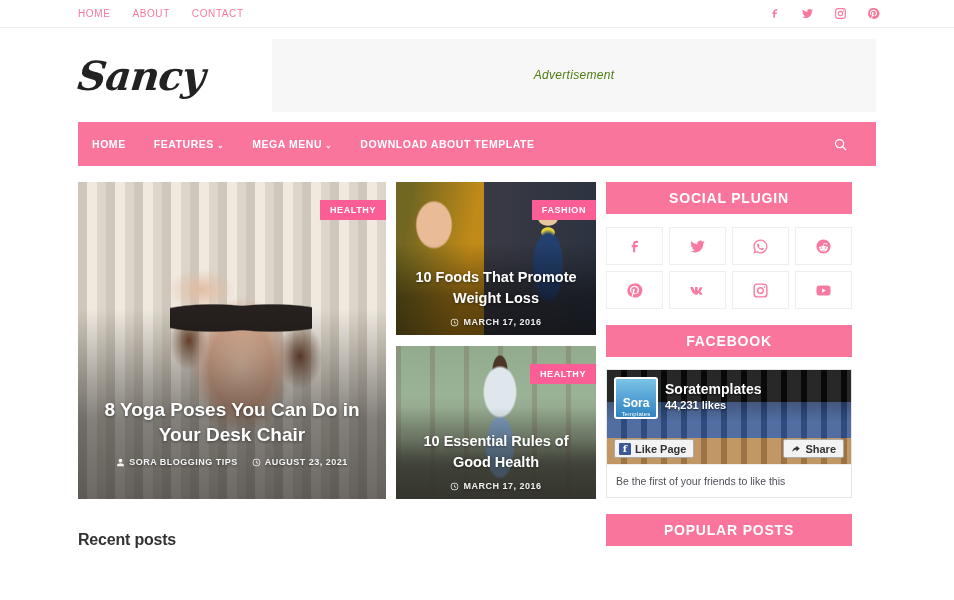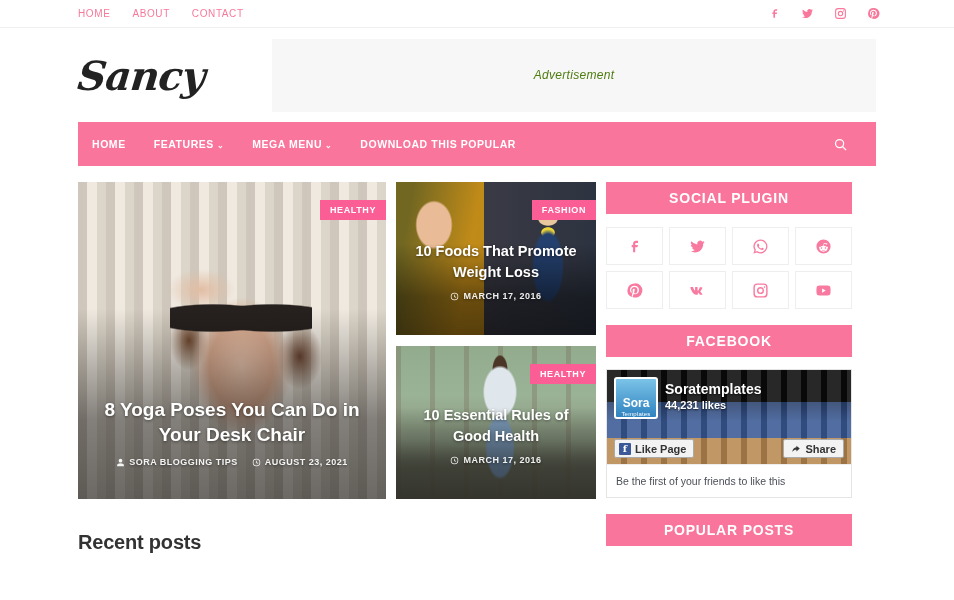--- a/index.html
+++ b/index.html
@@ -101,21 +101,21 @@
   }
   .card-meta span { display: inline-flex; align-items: center; gap: 4px; }
   .card-meta svg { width: 9px; height: 9px; fill: #fff; }
 
   
   .card-big { width: 308px; height: 317px; }
   .card-big .card-body { bottom: 32px; }
   
   .card-sm { width: 200px; height: 153px; }
   .card-sm:first-child { margin-bottom: 11px; }
-  .card-sm .card-body { bottom: 34px; }
+  .card-sm .card-body { bottom: 8px; }
 
   
   .ph { position: absolute; inset: 0; }
   .ph1 {
     background:
       radial-gradient(ellipse 70px 95px at 53% 58%, #e8c4ad 0%, #d8a98e 45%, rgba(216,169,142,0) 72%),
       radial-gradient(ellipse 48px 30px at 40% 34%, #e2bda4 0%, rgba(226,189,164,0) 70%),
       radial-gradient(ellipse 30px 44px at 72% 55%, #6a4430 0%, rgba(106,68,48,0) 75%),
       radial-gradient(ellipse 26px 40px at 36% 50%, #70482f 0%, rgba(112,72,47,0) 75%),
       repeating-linear-gradient(90deg, #cfc7bb 0 9px, #efe9e0 9px 19px, #dcd5c9 19px 28px);
@@ -148,21 +148,21 @@
     background:
       radial-gradient(ellipse 22px 34px at 52% 30%, #dfe6ec 0 70%, rgba(223,230,236,0) 78%),
       radial-gradient(ellipse 18px 40px at 52% 66%, #7f9ebd 0 72%, rgba(127,158,189,0) 82%),
       radial-gradient(ellipse 10px 20px at 52% 16%, #4a3526 0 70%, rgba(74,53,38,0) 80%),
       repeating-linear-gradient(90deg, rgba(120,110,90,.35) 0 5px, rgba(160,165,140,0) 5px 34px),
       linear-gradient(to bottom, rgba(255,255,255,0) 62%, rgba(90,85,70,.45) 80%);
   }
 
   
   .recent-head {
-    margin-top: 32px; font-size: 20px; font-weight: 700; color: #333;
+    margin-top: 32px; font-size: 16px; font-weight: 700; color: #333;
     letter-spacing: -.2px;
   }
 
   
   .col-side { width: 246px; }
   .widget { margin-bottom: 16px; }
   .widget-title {
     background: #f9759c; color: #fff; text-align: center;
     font-size: 14px; font-weight: 700; letter-spacing: .8px;
     padding: 8px 0;
@@ -284,21 +284,21 @@
       <li>
         <a href="#"><span>HOME</span></a>
       </li>
       <li>
         <a href="#"><span>FEATURES</span><span class="caret">⌄</span></a>
       </li>
       <li>
         <a href="#"><span>MEGA MENU</span><span class="caret">⌄</span></a>
       </li>
       <li>
-        <a href="#"><span>DOWNLOAD THIS POPULAR</span></a>
+        <a href="#"><span>DOWNLOAD ABOUT TEMPLATE</span></a>
       </li>
     </ul>
     <div class="nav-search">
       <svg viewBox="0 0 24 24">
         <circle cx="10.5" cy="10.5" r="6.5"></circle>
           <line x1="15.5" y1="15.5" x2="21" y2="21"></line>
       </svg>
     </div>
   </div>
 

